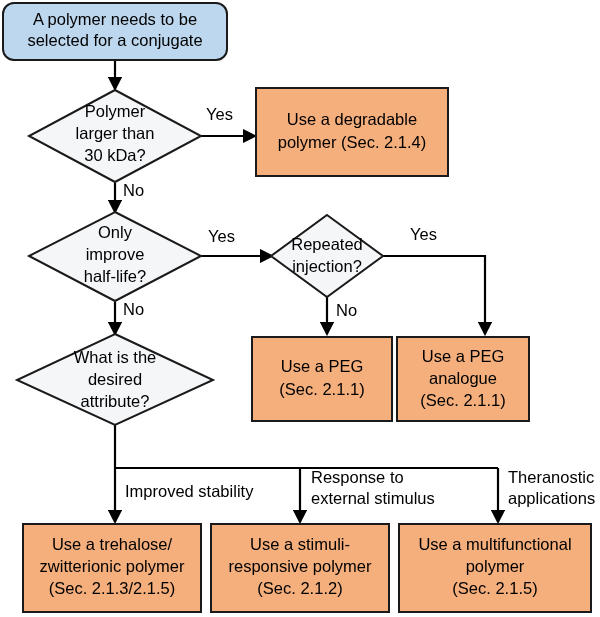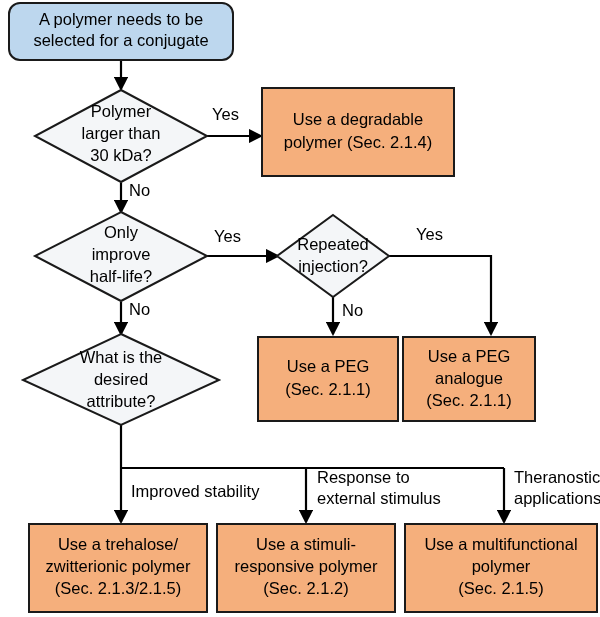--- a/index.html
+++ b/index.html
@@ -10,21 +10,20 @@
   body {
     width: 600px;
     height: 617px;
     font-family: "Liberation Sans", sans-serif;
     overflow: hidden;
   }
   #flow-root {
     position: relative;
     width: 552px;
     height: 617px;
-    margin-left: 6px;
   }
   svg.flow {
     display: block;
     width: 600px;
     height: 617px;
   }
   .node-text {
     font-family: "Liberation Sans", sans-serif;
     font-size: 16.5px;
     fill: #000000;

